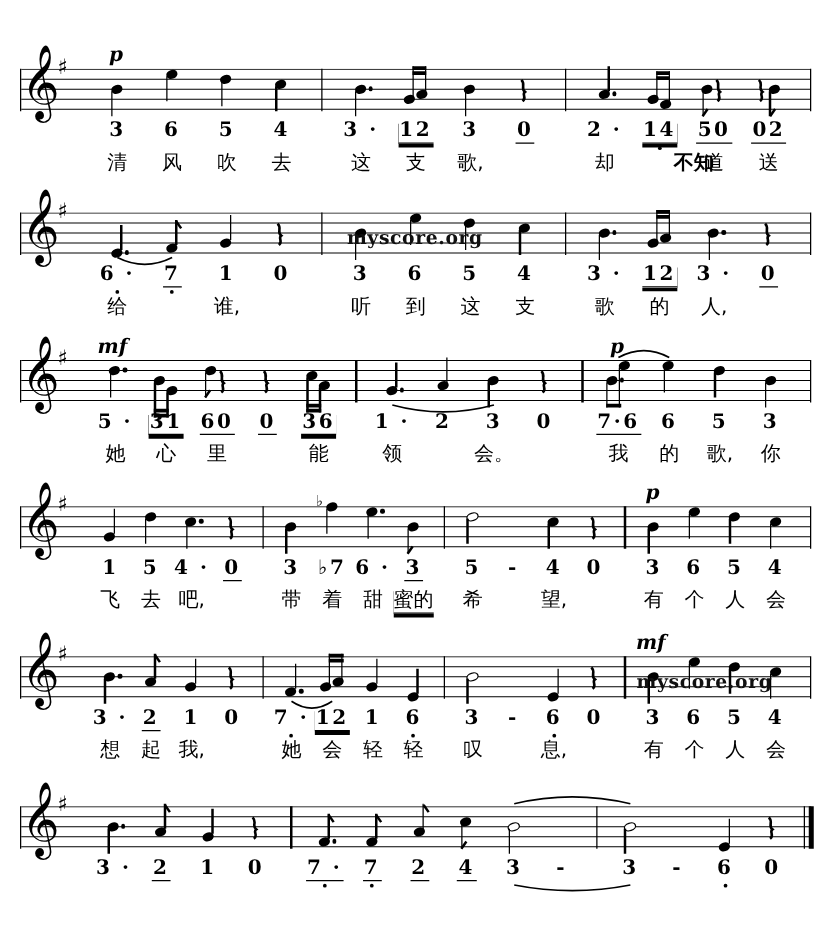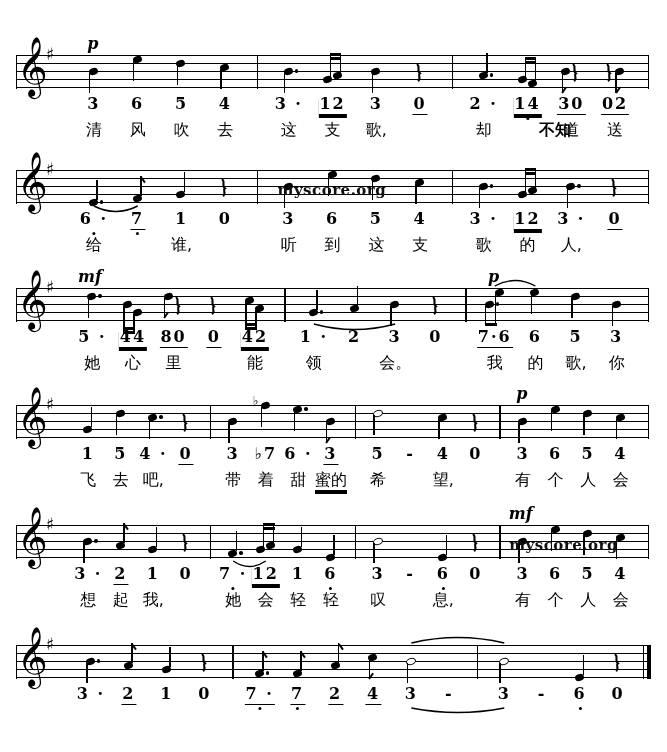--- a/index.html
+++ b/index.html
@@ -97,21 +97,21 @@
       <div class="nh" style="left: 462.705px; top: 35.5px;"></div>
       <div class="ndot" style="left: 473.705px; top: 37px;"></div>
       <div class="stem" style="left: 470.205px; top: 17px; height: 20px;"></div>
       <div class="num u2" style="left: 511.504px;"><span class="txt">14</span><div class="lodot"></div></div>
       <div class="nh" style="left: 501.504px; top: 39.5px;"></div>
       <div class="nh" style="left: 511.504px; top: 43.5px;"></div>
       <div class="stem" style="left: 508.804px; top: 21px; height: 20px;"></div>
       <div class="stem" style="left: 518.804px; top: 21px; height: 24px;"></div>
       <div class="beam" style="left: 508.804px; top: 21px; width: 11.6px;"></div>
       <div class="beam" style="left: 508.804px; top: 25px; width: 11.6px;"></div>
-      <div class="num u1" style="left: 555.302px;"><span class="txt">30</span></div>
+      <div class="num u1" style="left: 555.302px;"><span class="txt">50</span></div>
       <div class="nh" style="left: 545.302px; top: 31.5px;"></div>
       <svg viewBox="0 0 8 20" width="8" height="19" class="rest" style="left: 555.302px; top: 27px;">
         <path d="M2 1 C6 5 1 8 5 11 C2 13 7 16 3 19" fill="none" stroke="#000" stroke-width="2.2"></path>
       </svg>
       <div class="stem" style="left: 545.502px; top: 37px; height: 20px;"></div>
       <div class="flag dn" style="left: 545.902px; top: 56px;"></div>
       <div class="num u1" style="left: 599.101px;"><span class="txt">02</span></div>
       <svg viewBox="0 0 8 20" width="8" height="19" class="rest" style="left: 589.101px; top: 27px;">
         <path d="M2 1 C6 5 1 8 5 11 C2 13 7 16 3 19" fill="none" stroke="#000" stroke-width="2.2"></path>
       </svg>
@@ -200,39 +200,39 @@
     <div class="system">
       <div class="staff"></div>
       <div class="clef">𝄞</div>
       <div class="ksharp">♯</div>
       <div class="barline" style="left: 268.383px;"></div>
       <div class="barline" style="left: 449.264px;"></div>
       <div class="num" style="left: 76.3237px;"><span class="txt">5 ·</span></div>
       <div class="nh" style="left: 71.3237px; top: 23.5px;"></div>
       <div class="ndot" style="left: 82.3237px; top: 25px;"></div>
       <div class="stem" style="left: 71.5237px; top: 29px; height: 20px;"></div>
-      <div class="num u2" style="left: 116.971px;"><span class="txt">44</span></div>
+      <div class="num u2" style="left: 116.971px;"><span class="txt">31</span></div>
       <div class="nh" style="left: 106.971px; top: 31.5px;"></div>
       <div class="nh" style="left: 116.971px; top: 39.5px;"></div>
       <div class="stem" style="left: 107.171px; top: 37px; height: 28px;"></div>
       <div class="stem" style="left: 117.171px; top: 45px; height: 20px;"></div>
       <div class="beam" style="left: 107.171px; top: 62.4px; width: 11.6px;"></div>
       <div class="beam" style="left: 107.171px; top: 58.4px; width: 11.6px;"></div>
-      <div class="num u1" style="left: 157.619px;"><span class="txt">80</span></div>
+      <div class="num u1" style="left: 157.619px;"><span class="txt">60</span></div>
       <div class="nh" style="left: 147.619px; top: 23.5px;"></div>
       <svg viewBox="0 0 8 20" width="8" height="19" class="rest" style="left: 157.619px; top: 27px;">
         <path d="M2 1 C6 5 1 8 5 11 C2 13 7 16 3 19" fill="none" stroke="#000" stroke-width="2.2"></path>
       </svg>
       <div class="stem" style="left: 147.819px; top: 29px; height: 20px;"></div>
       <div class="flag dn" style="left: 148.219px; top: 48px;"></div>
       <div class="num u1" style="left: 198.266px;"><span class="txt">0</span></div>
       <svg viewBox="0 0 8 20" width="8" height="19" class="rest" style="left: 193.266px; top: 27px;">
         <path d="M2 1 C6 5 1 8 5 11 C2 13 7 16 3 19" fill="none" stroke="#000" stroke-width="2.2"></path>
       </svg>
-      <div class="num u2" style="left: 238.914px;"><span class="txt">42</span></div>
+      <div class="num u2" style="left: 238.914px;"><span class="txt">36</span></div>
       <div class="nh" style="left: 228.914px; top: 27.5px;"></div>
       <div class="nh" style="left: 238.914px; top: 35.5px;"></div>
       <div class="stem" style="left: 229.114px; top: 33px; height: 28px;"></div>
       <div class="stem" style="left: 239.114px; top: 41px; height: 20px;"></div>
       <div class="beam" style="left: 229.114px; top: 58.4px; width: 11.6px;"></div>
       <div class="beam" style="left: 229.114px; top: 54.4px; width: 11.6px;"></div>
       <div class="num" style="left: 297.853px;"><span class="txt">1 ·</span></div>
       <div class="nh" style="left: 292.853px; top: 39.5px;"></div>
       <div class="ndot" style="left: 303.853px; top: 41px;"></div>
       <div class="stem" style="left: 300.353px; top: 21px; height: 20px;"></div>

